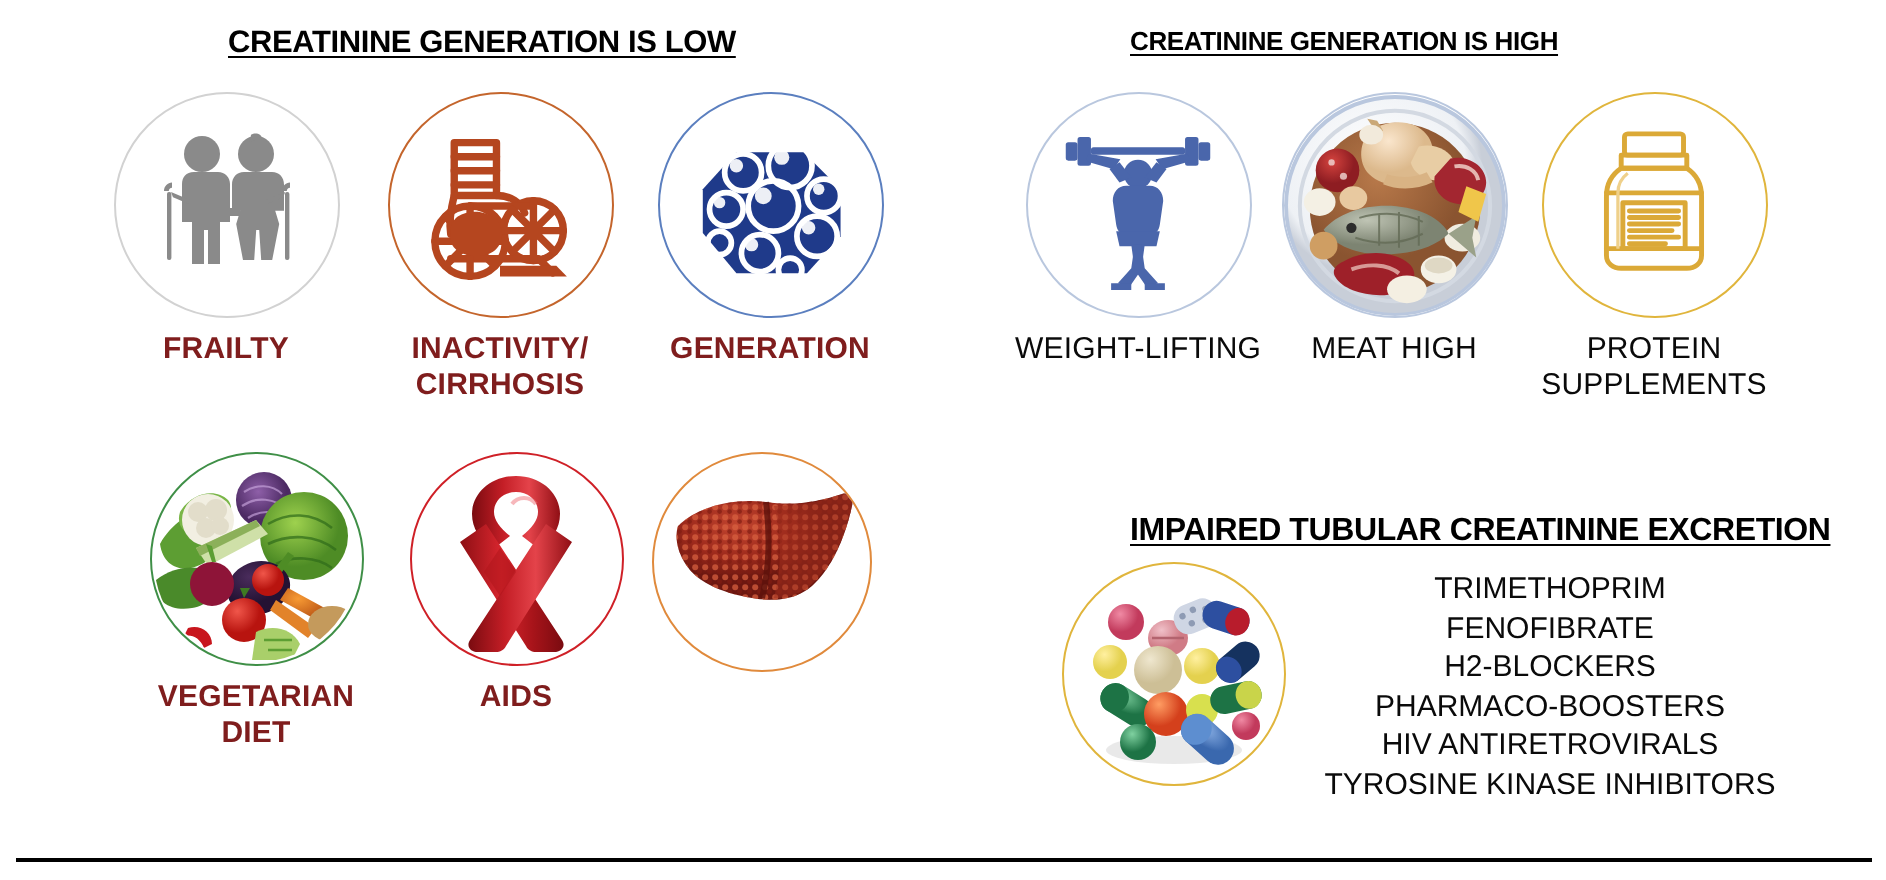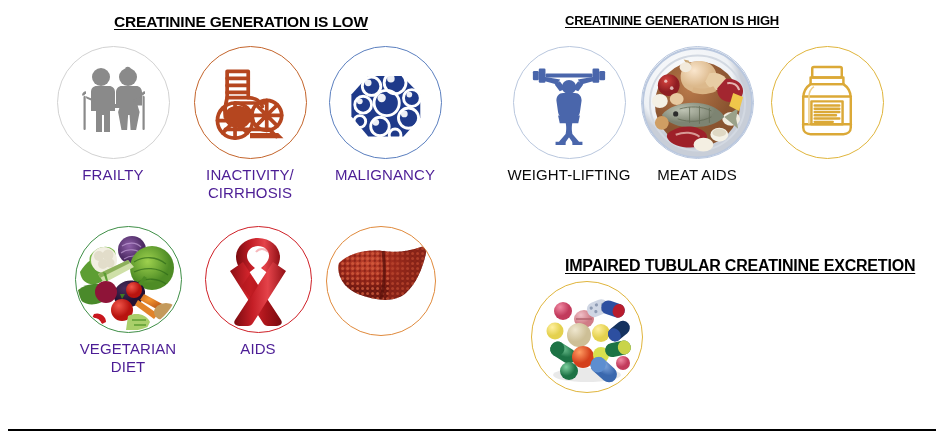--- a/index.html
+++ b/index.html
@@ -25,21 +25,21 @@
   .item{position:absolute;width:150px;text-align:center;}
   .circle{
     position:relative;margin:0 auto;border-radius:50%;
     display:flex;align-items:center;justify-content:center;
     background:#ffffff;box-sizing:border-box;
   }
   .label{
     margin-top:7px;font-size:15px;line-height:18px;letter-spacing:0.1px;
     white-space:pre-line;
   }
-  .label.navy{color:#4c1d95;}
+  .label.navy{color:#7f1d1d;font-weight:bold;}
   .label.black{color:#0a0a0a;text-align:center;}
 
   
   .c-gray  {border:1.3px solid #d2d2d2;}
   .c-rust  {border:1.3px solid #c4652c;}
   .c-blue  {border:1.3px solid #5b7fbf;}
   .c-bluelt{border:1.3px solid #b9c7de;}
   .c-gold  {border:1.3px solid #e0b53c;}
   .c-green {border:1.3px solid #3f8f47;}
   .c-red   {border:1.3px solid #cf2027;}
@@ -132,21 +132,21 @@
           <circle cx="30" cy="26" r="4"></circle>
           <circle cx="57" cy="21" r="4.5"></circle>
           <circle cx="46" cy="44" r="5"></circle>
           <circle cx="73" cy="63" r="4"></circle>
           <circle cx="39" cy="73" r="4"></circle>
           <circle cx="79" cy="40" r="3.4"></circle>
           <circle cx="20" cy="48" r="3.4"></circle>
         </g>
       </svg>
     </div>
-    <div class="label navy">MALIGNANCY</div>
+    <div class="label navy">GENERATION</div>
   </div>
 
   <div class="item" style="left:183px;top:226px;">
     <div class="circle c-red" style="width:107px;height:107px;overflow:hidden;">
       <svg width="96" height="100" viewBox="0 0 96 100">
         <defs>
           <linearGradient id="rb1" x1="0" y1="0" x2="1" y2="0">
             <stop offset="0%" stop-color="#8d0f14"></stop>
               <stop offset="40%" stop-color="#d8262e"></stop>
             <stop offset="70%" stop-color="#a8141a"></stop>
@@ -373,38 +373,40 @@
           <path d="M30 84c10-6 26-6 34 2 4 5 1 12-7 14-12 3-27-1-31-8-2-3-.5-6 4-8z" fill="#9e2029"></path>
           <path d="M34 88c8-3 18-3 24 2" stroke="#d79a96" stroke-width="2" fill="none"></path>
           <circle cx="20" cy="76" r="7" fill="#cf9e63"></circle>
 
           <path d="M92 46l10 4-4 14-10-5z" fill="#f0c64a"></path>
           <ellipse cx="62" cy="98" rx="10" ry="7" fill="#f4efe2"></ellipse>
         </g>
         <circle cx="56" cy="56" r="55" fill="none" stroke="#b9c7de" stroke-width="2"></circle>
       </svg>
     </div>
-    <div class="label black">MEAT AIDS</div>
+    <div class="label black">MEAT HIGH</div>
   </div>
 
   <div class="item" style="left:752px;top:46px;">
     <div class="circle c-gold" style="width:113px;height:113px;">
       <svg width="82" height="82" viewBox="0 0 100 100">
         <g fill="none" stroke="#dba937" stroke-width="3" stroke-linejoin="round" stroke-linecap="round">
           <rect x="32" y="6" width="36" height="13" rx="2"></rect>
           <path d="M30 19h40v8H30z"></path>
           <path d="M30 27c-6 4-9 10-9 17v36c0 5 4 8 9 8h40c5 0 9-3 9-8V44c0-7-3-13-9-17z"></path>
           <path d="M21 42h58"></path>
           <path d="M21 76h58"></path>
           <rect x="31" y="48" width="38" height="28"></rect>
           <path d="M35 53h30M35 57h30M35 61h30M35 65h26M35 69h30M35 73h22"></path>
         </g>
         <path d="M34 30c-4 3-6 7-6 12v34" stroke="#efd08a" stroke-width="2" fill="none"></path>
       </svg>
     </div>
+    <div class="label black">PROTEIN
+SUPPLEMENTS</div>
   </div>
 
   <div class="item" style="left:512px;top:281px;">
     <div class="circle c-gold" style="width:112px;height:112px;overflow:hidden;">
       <svg width="104" height="104" viewBox="0 0 104 104">
         <defs>
           <radialGradient id="pA" cx="34%" cy="28%">
               <stop offset="0%" stop-color="#f08aa4"></stop>
               <stop offset="100%" stop-color="#c23a5c"></stop>
             </radialGradient>
@@ -477,16 +479,24 @@
             <rect x="54" y="76" width="30" height="16" rx="8" fill="url(#pD)"></rect>
             <rect x="54" y="76" width="15" height="16" rx="8" fill="#5d8ed0"></rect>
           </g>
           <circle cx="34" cy="86" r="9" fill="url(#pC)"></circle>
           <circle cx="88" cy="78" r="7" fill="url(#pA)"></circle>
         </g>
       </svg>
     </div>
   </div>
 
+  <div id="drug-list">
+    <div>TRIMETHOPRIM</div>
+    <div>FENOFIBRATE</div>
+    <div>H2-BLOCKERS</div>
+    <div>PHARMACO-BOOSTERS</div>
+    <div>HIV ANTIRETROVIRALS</div>
+    <div>TYROSINE KINASE INHIBITORS</div>
+  </div>
 
   <div id="rule"></div>
 
 </div>
 
 </body></html>

